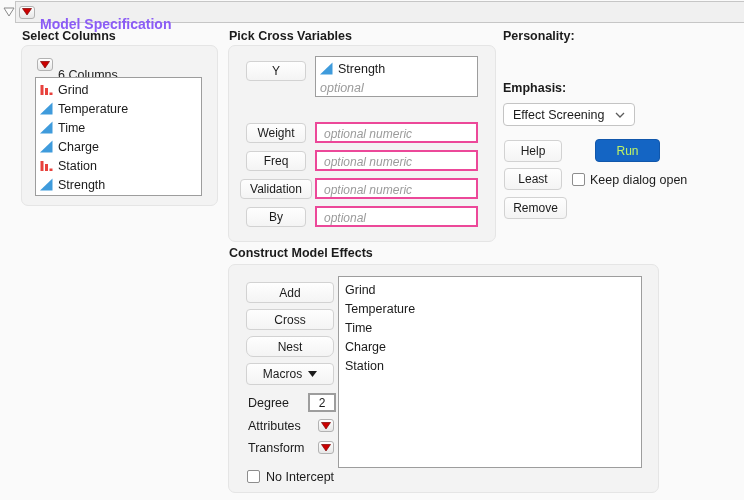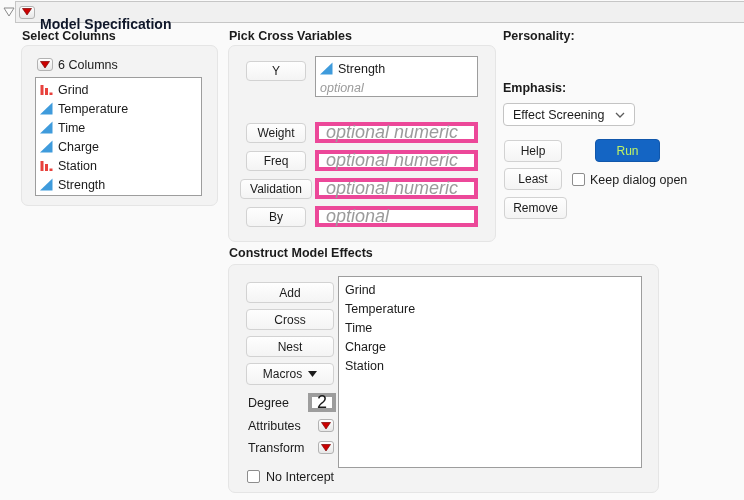--- a/index.html
+++ b/index.html
@@ -11,36 +11,36 @@
   }
   #stage { position:absolute; inset:0; width:744px; height:500px; }
 
   
   .titlebar {
     position:absolute; left:15px; top:1px; width:729px; height:22px;
     background:#f0f0f0; border:1px solid #c6c6c6; border-right:none;
     display:flex; align-items:center; gap:5px; padding-left:3px;
   }
   .disclosure { position:absolute; left:3px; top:7px; width:12px; height:10px; cursor:pointer; }
-  .title-text { font-size:14px; font-weight:700; color:#0f172a;margin-top:24px; }
+  .title-text { font-size:14px; font-weight:700; color:#8b5cf6;margin-top:24px; }
 
   
   .section-label { position:absolute; font-weight:600; font-size:12.5px; color:#1b1b1b; white-space:nowrap; }
   .panel { position:absolute; background:#f3f3f3; border:1px solid #e5e5e5; border-radius:7px; }
   .listbox { position:absolute; background:#fff; border:1px solid #9d9d9d; overflow:hidden; }
   .btn {
     position:absolute; background:linear-gradient(#fefefe,#f4f4f4);
     border:1px solid #d2d2d2; border-radius:4px;
     display:flex; align-items:center; justify-content:center;
     font-size:12px; color:#1b1b1b; cursor:pointer; white-space:nowrap;
   }
   .run-btn { background:#1465c4; border:1px solid #1157ab; color:#bef264; }
   .input {
-    position:absolute; background:#fff; border:4px solid #ec4899;
-    display:flex; align-items:center; padding:0 7px; font-size:18px; cursor:text;
+    position:absolute; background:#fff; border:2px solid #ec4899;
+    display:flex; align-items:flex-end; padding:0 7px; font-size:12px; cursor:text;
   }
   .placeholder { font-style:italic; color:#9b9b9b; }
   .select {
     position:absolute; background:#fff; border:1px solid #c4c4c4; border-radius:4px;
     display:flex; align-items:center; justify-content:space-between;
     padding:0 9px; font-size:12.5px; cursor:pointer;
   }
   .item-row { display:flex; align-items:center; gap:5px; height:19px; padding:0 4px; font-size:12.5px; cursor:default; }
   .effect-row { height:19px; padding:0 6px; display:flex; align-items:center; font-size:12.5px; cursor:default; }
   .red-tri-btn {
@@ -75,21 +75,21 @@
   </div>
 
   <div class="section-label" style="left:22px; top:29px;">Select Columns</div>
   <div class="panel" style="left:21px; top:45px; width:197px; height:161px;"></div>
 
   <span class="red-tri-btn" style="position:absolute; left:37px; top:58px;">
     <svg width="10" height="8" viewBox="0 0 10 8">
       <polygon points="0.5,0.5 9.5,0.5 5,7" fill="#cc0000" stroke="#7c0000" stroke-width="0.7"></polygon>
     </svg>
   </span>
-  <div class="inline-label" style="left:58px; top:58px;">6 Columns</div>
+  <div class="inline-label" style="left:58px; top:68px;">6 Columns</div>
 
   <div class="listbox" style="left:35px; top:77px; width:167px; height:119px; padding-top:2px;">
     <div class="item-row">
       <span class="icon">
         <svg width="13" height="13" viewBox="0 0 13 13">
             <rect x="0.5" y="2" width="3" height="10" fill="#e8413c"></rect>
             <rect x="5" y="5" width="3" height="7" fill="#e8413c"></rect>
             <rect x="9.5" y="9.5" width="3" height="2.5" fill="#e8413c"></rect>
           </svg>
       </span>
@@ -192,21 +192,21 @@
   <div class="checkbox" style="left:572px; top:173px;"></div>
   <div class="chk-label" style="left:590px; top:173px;">Keep dialog open</div>
 
   <div class="btn" style="left:504px; top:197px; width:63px; height:22px;">Remove</div>
 
   <div class="section-label" style="left:229px; top:246px;">Construct Model Effects</div>
   <div class="panel" style="left:228px; top:264px; width:431px; height:229px;"></div>
 
   <div class="btn" style="left:246px; top:282px; width:88px; height:21px;">Add</div>
   <div class="btn" style="left:246px; top:309px; width:88px; height:21px;">Cross</div>
-  <div class="btn" style="left:246px; top:336px; width:88px; height:21px;">Nest</div>
+  <div class="btn" style="left:246px; top:336px; width:88px; height:21px;border-radius:7px;">Nest</div>
 
   <div class="btn" style="left:246px; top:363px; width:88px; height:22px; gap:6px;">
     <span>Macros</span>
     <svg width="9" height="6" viewBox="0 0 9 6">
       <polygon points="0,0 9,0 4.5,6" fill="#1b1b1b"></polygon>
     </svg>
   </div>
 
   <div class="inline-label" style="left:248px; top:396px;">Degree</div>
   <div class="input" style="left:308px; top:393px; width:28px; height:19px; justify-content:center; padding:0 3px; border-color:#9d9d9d;">2</div>

